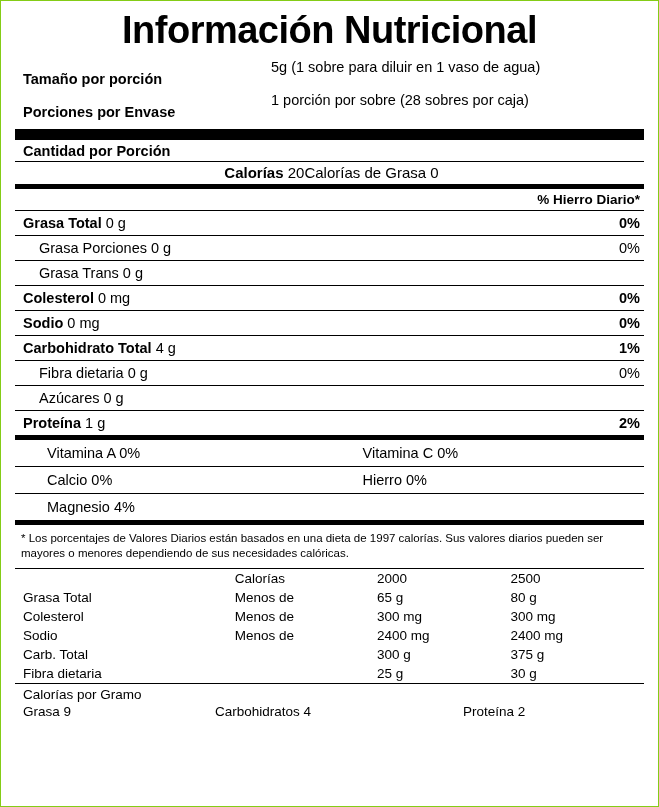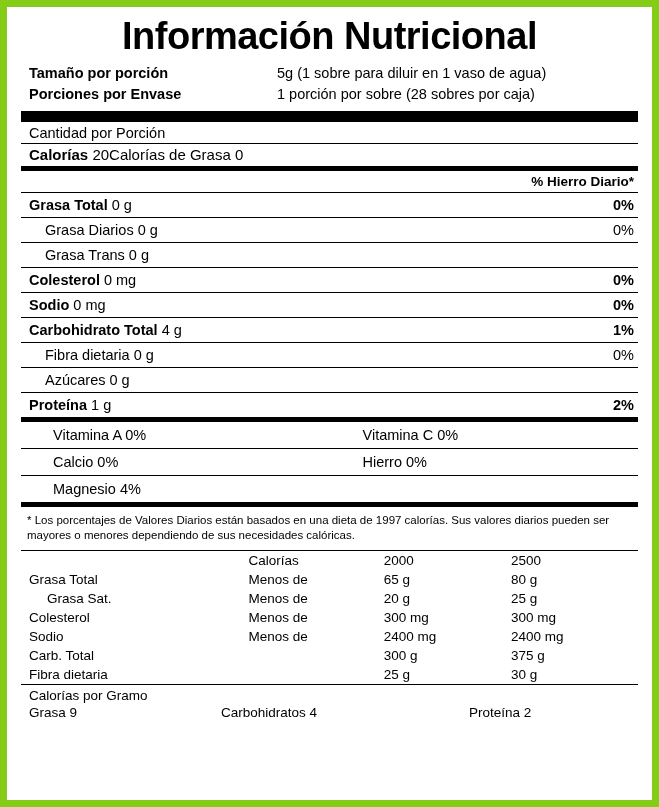--- a/index.html
+++ b/index.html
@@ -9,21 +9,21 @@
   }
   body {
     font-family: "Liberation Sans", sans-serif;
     color: #000000;
   }
   .label {
     width: 659px;
     height: 807px;
     box-sizing: border-box;
     background: #ffffff;
-    border: 7px solid #84cc16;
+    border: 1px solid #84cc16;
     padding: 8px 14px 6px 14px;
     position: relative;
   }
   .title {
     font-size: 38px;
     font-weight: bold;
     text-align: center;
     letter-spacing: -0.5px;
     line-height: 1.05;
     margin: 2px 0 6px 0;
@@ -33,45 +33,46 @@
     line-height: 1.45;
     padding: 0 4px 4px 8px;
   }
   .serving-row {
     display: flex;
   }
   .serving-label {
     font-weight: bold;
     width: 248px;
     flex: 0 0 248px;
+    margin-top: 12px;
   }
   .serving-value {
     font-weight: normal;
   }
   .rule-thick {
     border-top: 11px solid #000000;
     margin: 2px 0 0 0;
   }
   .rule-med {
     border-top: 5px solid #000000;
   }
   .rule-thin {
     border-top: 1.5px solid #000000;
   }
   .rule-hair {
     border-top: 1px solid #000000;
   }
   .amount-per {
     font-size: 14.5px;
-    font-weight: normal;
+    font-weight: bold;
     padding: 3px 0 2px 8px;
   }
   .calories-row {
     display: flex;
-    justify-content: flex-start;
+    justify-content: center;
     align-items: baseline;
     font-size: 15px;
     padding: 2px 4px 3px 8px;
   }
   .calories-left b, .calories-right b {
     font-weight: bold;
   }
   .calories-left .val, .calories-right .val {
     font-weight: normal;
   }
@@ -194,21 +195,21 @@
       <span class="nname">
         <b>Grasa Total</b>
         <span class="val">0 g</span>
       </span>
       <span class="pct">0%</span>
     </div>
     <div class="rule-hair"></div>
 
     <div class="nutrient-row indent">
       <span class="nname">
-        <span>Grasa Diarios</span>
+        <span>Grasa Porciones</span>
         <span class="val">0 g</span>
       </span>
       <span class="pct">0%</span>
     </div>
     <div class="rule-hair"></div>
 
     <div class="nutrient-row indent">
       <span class="nname">
         <span>Grasa Trans</span>
         <span class="val">0 g</span>
@@ -303,26 +304,20 @@
       <td class="c1">Calorías</td>
       <td class="c2">2000</td>
       <td class="c3">2500</td>
     </tr>
     <tr>
       <td class="c0">Grasa Total</td>
       <td class="c1">Menos de</td>
       <td class="c2">65 g</td>
       <td class="c3">80 g</td>
     </tr>
-    <tr class="sub">
-      <td class="c0">Grasa Sat.</td>
-      <td class="c1">Menos de</td>
-      <td class="c2">20 g</td>
-      <td class="c3">25 g</td>
-    </tr>
     <tr>
       <td class="c0">Colesterol</td>
       <td class="c1">Menos de</td>
       <td class="c2">300 mg</td>
       <td class="c3">300 mg</td>
     </tr>
     <tr>
       <td class="c0">Sodio</td>
       <td class="c1">Menos de</td>
       <td class="c2">2400 mg</td>

